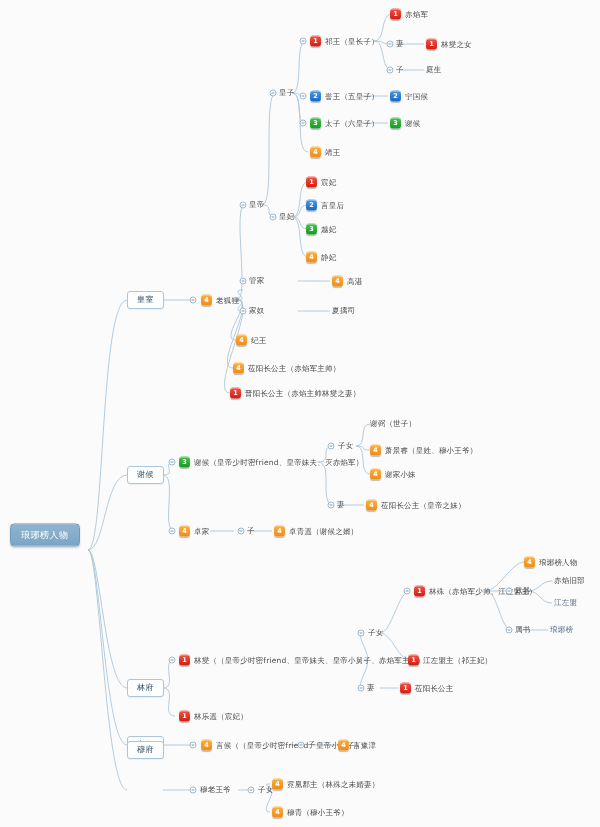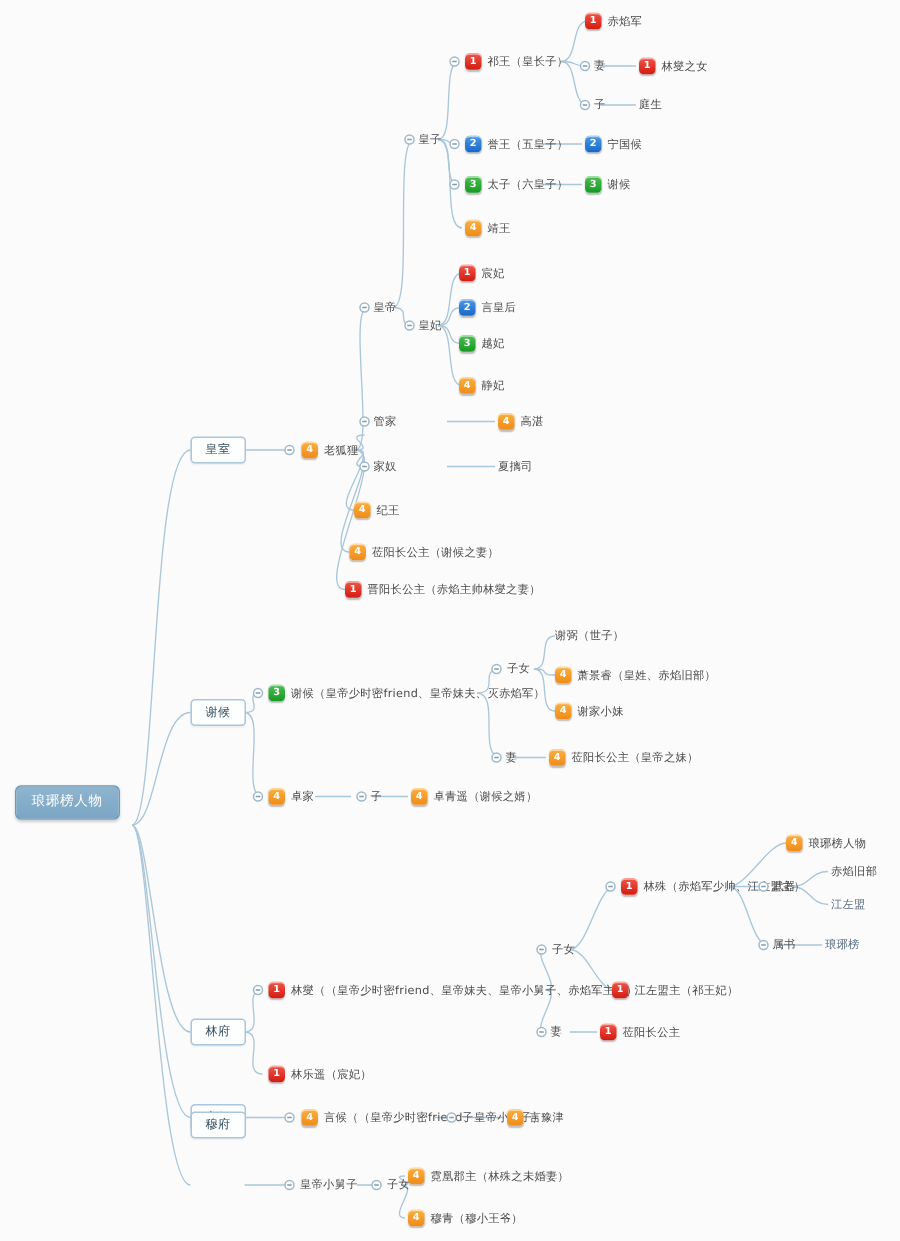--- a/index.html
+++ b/index.html
@@ -242,42 +242,42 @@
   <div class="toggle" style="left:243px;top:311px"></div>
   <div class="node plain" style="left:249px;top:311px">家奴</div>
   <div class="node plain" style="left:332px;top:311px">夏摛司</div>
 
   <div class="node plain" style="left:236px;top:340px">
     <span class="badge b4">4</span>
     <span>纪王</span>
   </div>
   <div class="node plain" style="left:233px;top:368px">
     <span class="badge b4">4</span>
-    <span>莅阳长公主（谢候之妻）</span>
+    <span>莅阳长公主（赤焰军主帅）</span>
   </div>
   <div class="node plain" style="left:230px;top:393px">
     <span class="badge b1">1</span>
     <span>晋阳长公主（赤焰主帅林燮之妻）</span>
   </div>
 
   <div class="node boxed" style="left:127px;top:475px">谢候</div>
 
   <div class="toggle" style="left:172px;top:462px"></div>
   <div class="node plain" style="left:179px;top:462px">
     <span class="badge b3">3</span>
     <span>谢候（皇帝少时密friend、皇帝妹夫、灭赤焰军）</span>
   </div>
 
   <div class="toggle" style="left:331px;top:446px"></div>
   <div class="node plain" style="left:338px;top:446px">子女</div>
 
   <div class="node plain" style="left:370px;top:424px">谢弼（世子）</div>
   <div class="node plain" style="left:370px;top:450px">
     <span class="badge b4">4</span>
-    <span>萧景睿（皇姓、赤焰旧部）</span>
+    <span>萧景睿（皇姓、穆小王爷）</span>
   </div>
   <div class="node plain" style="left:370px;top:474px">
     <span class="badge b4">4</span>
     <span>谢家小妹</span>
   </div>
 
   <div class="toggle" style="left:331px;top:505px"></div>
   <div class="node plain" style="left:337px;top:505px">妻</div>
   <div class="node plain" style="left:366px;top:505px">
     <span class="badge b4">4</span>
@@ -352,21 +352,21 @@
   </div>
   <div class="toggle" style="left:301px;top:745px"></div>
   <div class="node plain" style="left:308px;top:745px">子</div>
   <div class="node plain" style="left:338px;top:745px">
     <span class="badge b4">4</span>
     <span>言豫津</span>
   </div>
 
   <div class="node boxed" style="left:127px;top:750px">穆府</div>
   <div class="toggle" style="left:193px;top:790px"></div>
-  <div class="node plain" style="left:200px;top:790px">皇帝小舅子</div>
+  <div class="node plain" style="left:200px;top:790px">穆老王爷</div>
   <div class="toggle" style="left:251px;top:790px"></div>
   <div class="node plain" style="left:258px;top:790px">子女</div>
 
   <div class="node plain" style="left:272px;top:784px">
     <span class="badge b4">4</span>
     <span>霓凰郡主（林殊之未婚妻）</span>
   </div>
   <div class="node plain" style="left:272px;top:812px">
     <span class="badge b4">4</span>
     <span>穆青（穆小王爷）</span>

